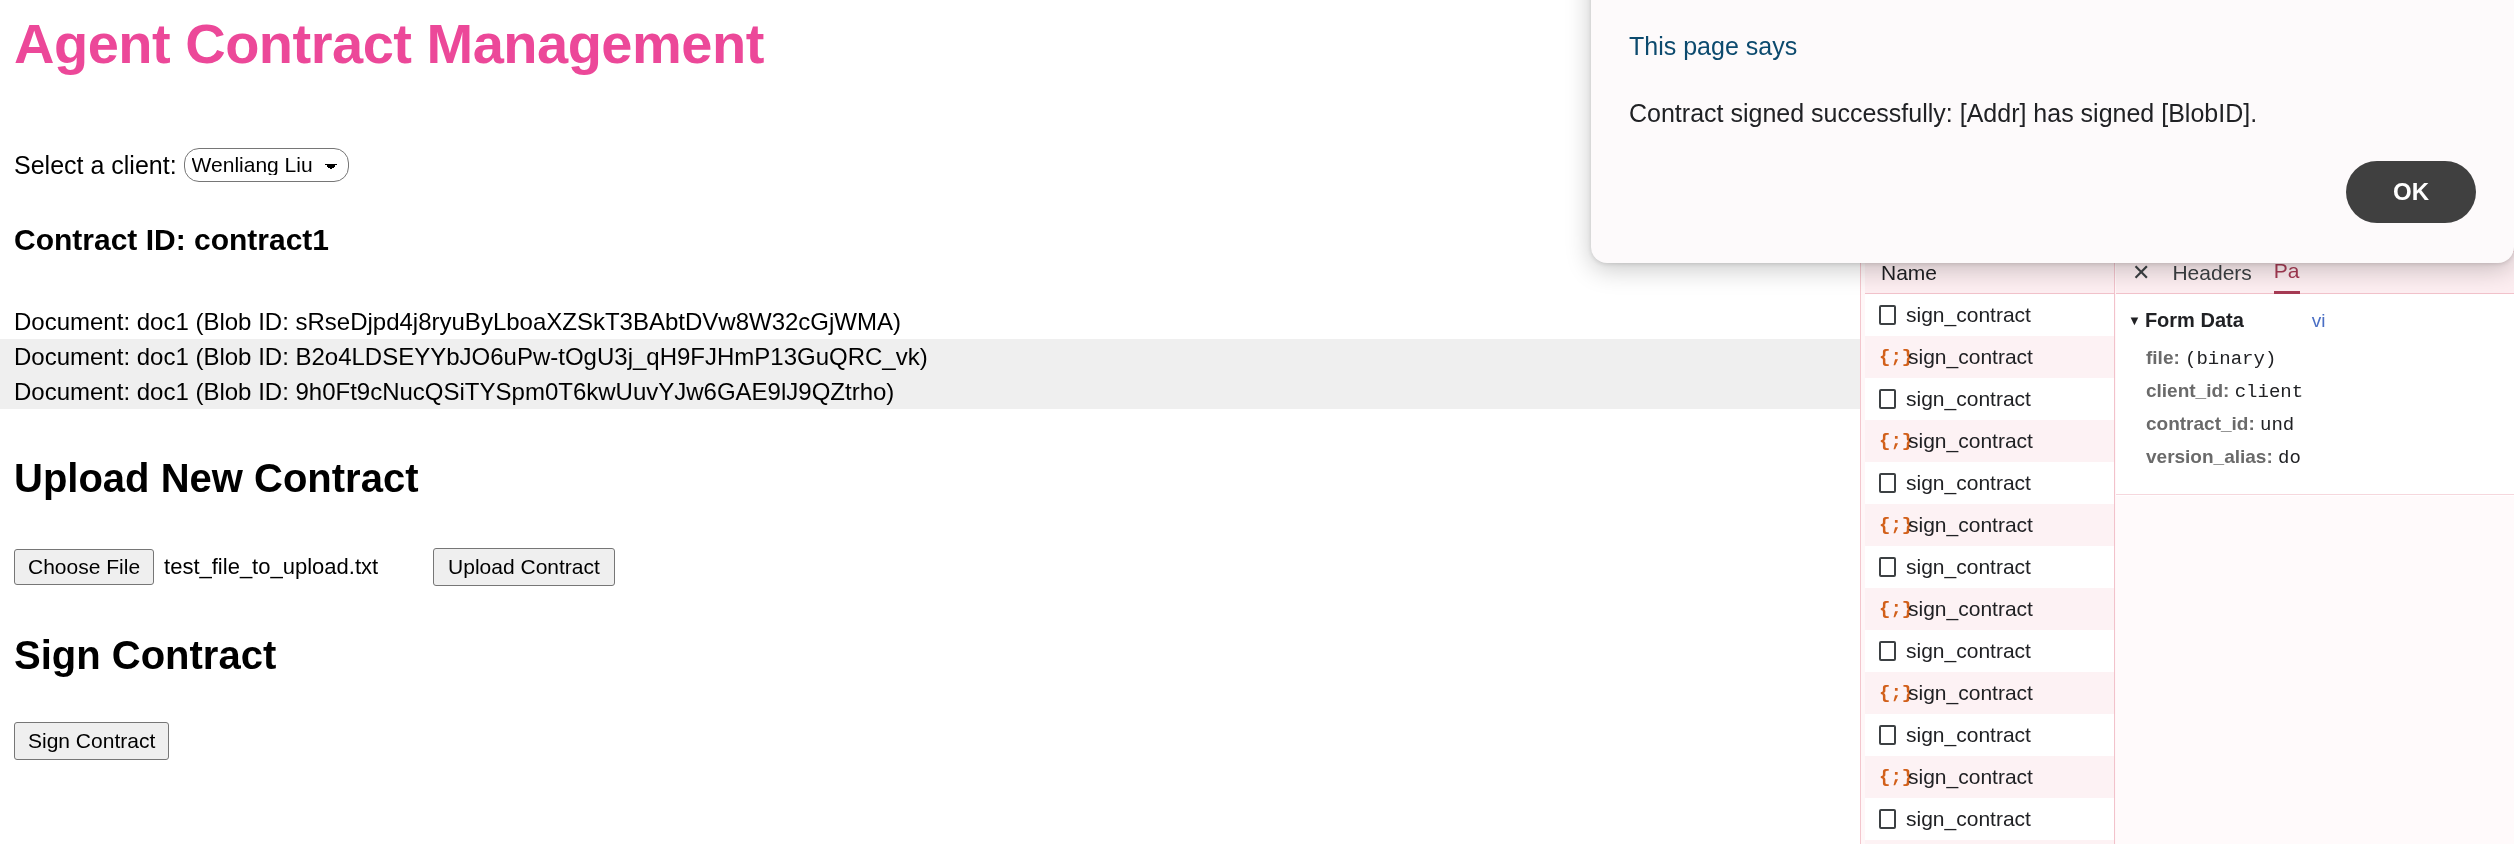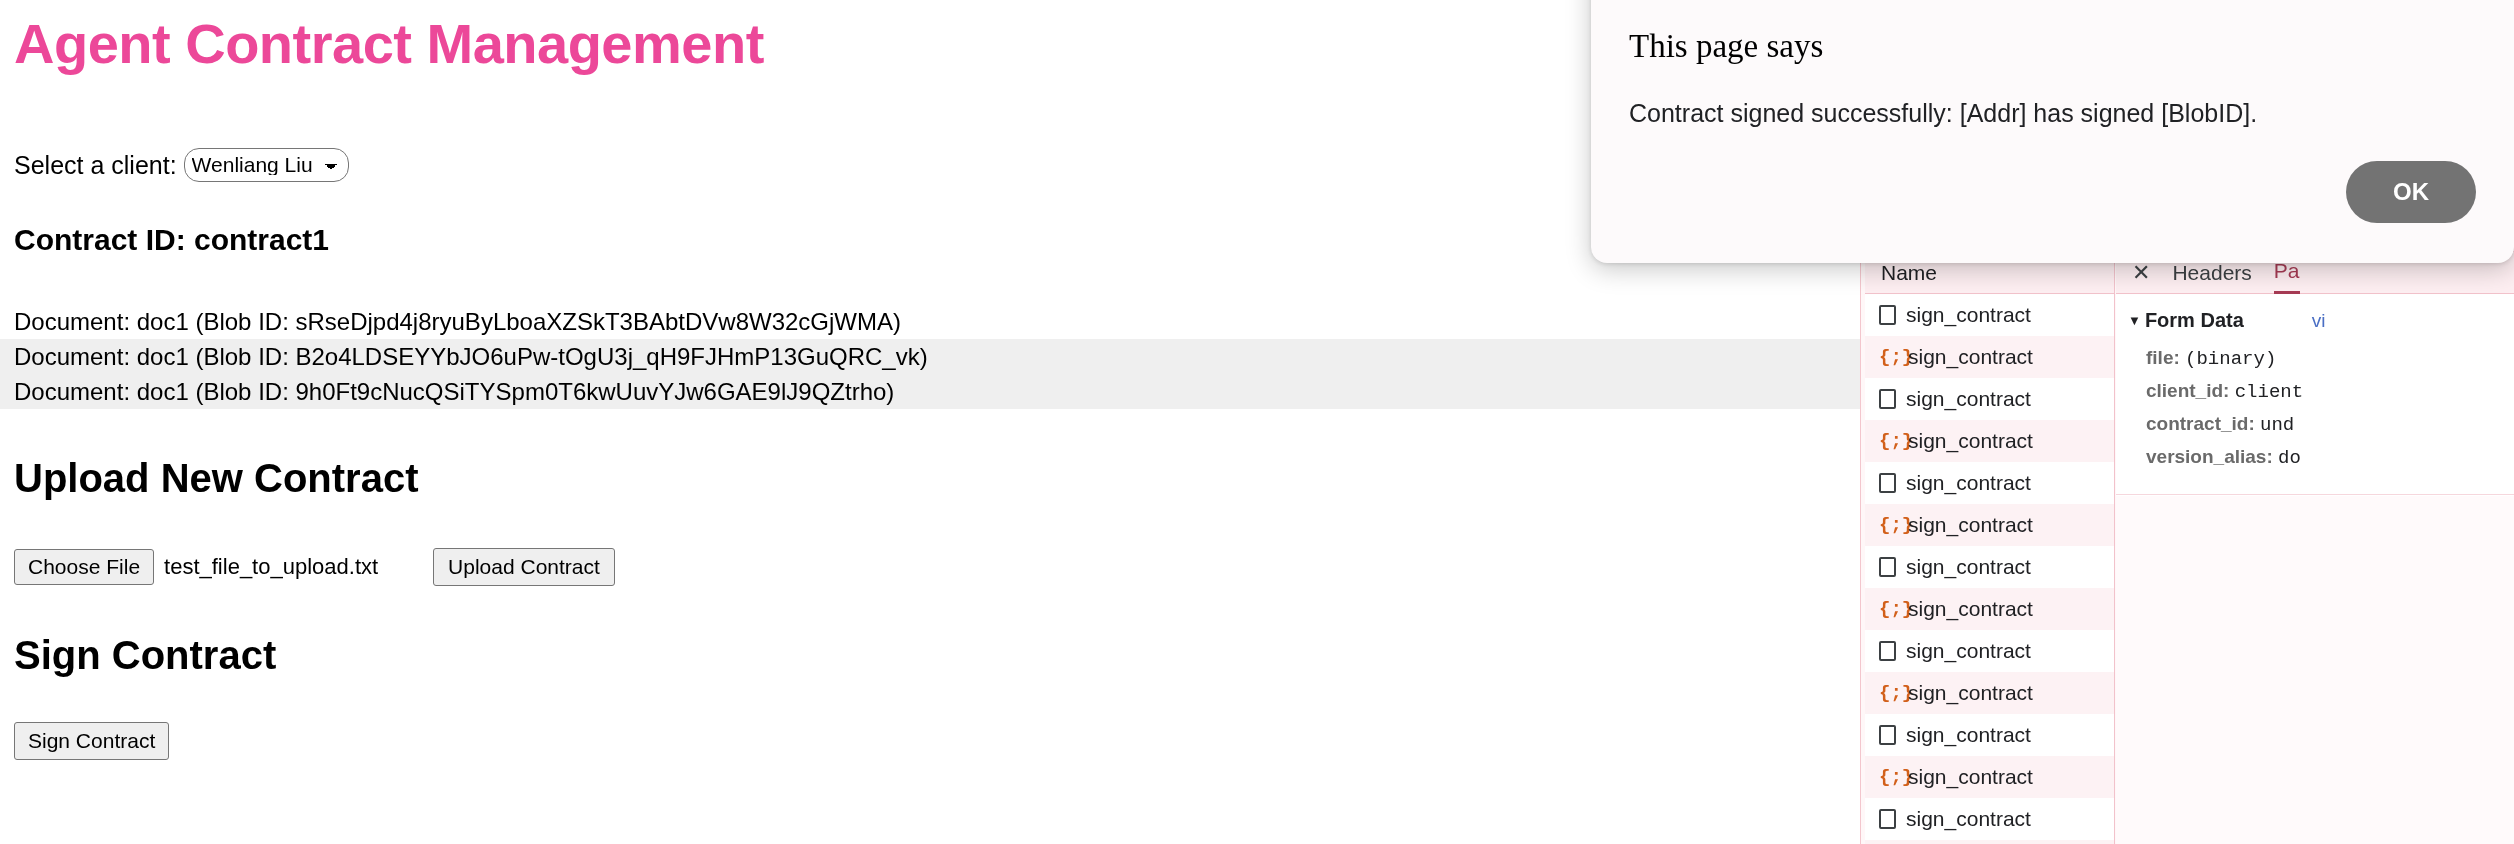--- a/index.html
+++ b/index.html
@@ -431,43 +431,42 @@
     border-radius: 16px;
     box-shadow: 0 6px 26px rgba(0,0,0,0.22), 0 1px 4px rgba(0,0,0,0.12);
     box-sizing: border-box;
     padding: 0;
     overflow: hidden;
   }
   .dialog-title {
     position: absolute;
     left: 38px;
     top: 72px;
-    font-size: 33px;
+    font-size: 25px;
     line-height: 36px;
-    color: #000000;
-    white-space: nowrap;
-    font-family: Liberation Serif, serif;
+    color: #0c4a6e;
+    white-space: nowrap;
   }
   .dialog-msg {
     position: absolute;
     left: 38px;
     top: 142px;
     font-size: 25px;
     line-height: 30px;
     color: #202124;
     white-space: nowrap;
   }
   .dialog-ok {
     position: absolute;
     right: 38px;
     top: 205px;
     width: 130px;
     height: 62px;
     border-radius: 31px;
-    background: #737373;
+    background: #404040;
     color: #ffffff;
     border: none;
     font-family: "Liberation Sans", sans-serif;
     font-size: 24px;
     font-weight: bold;
     cursor: pointer;
     padding: 0;
   }
 </style>
 </head>

